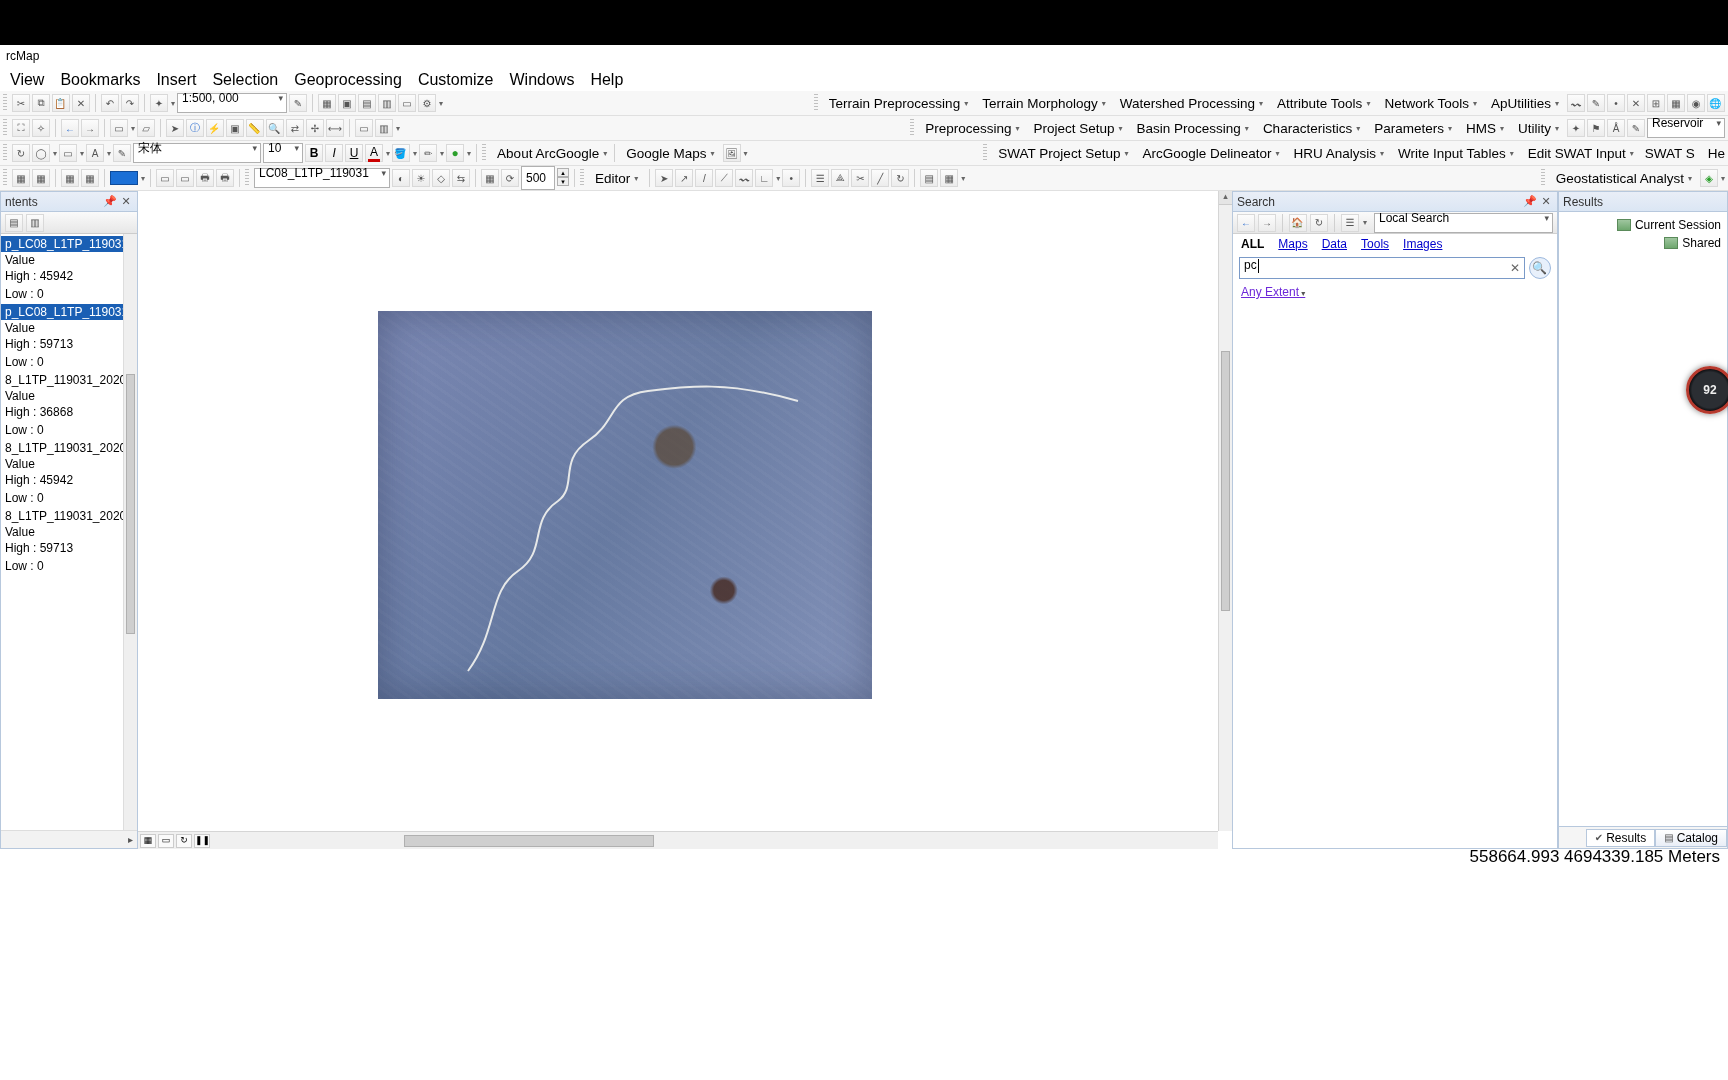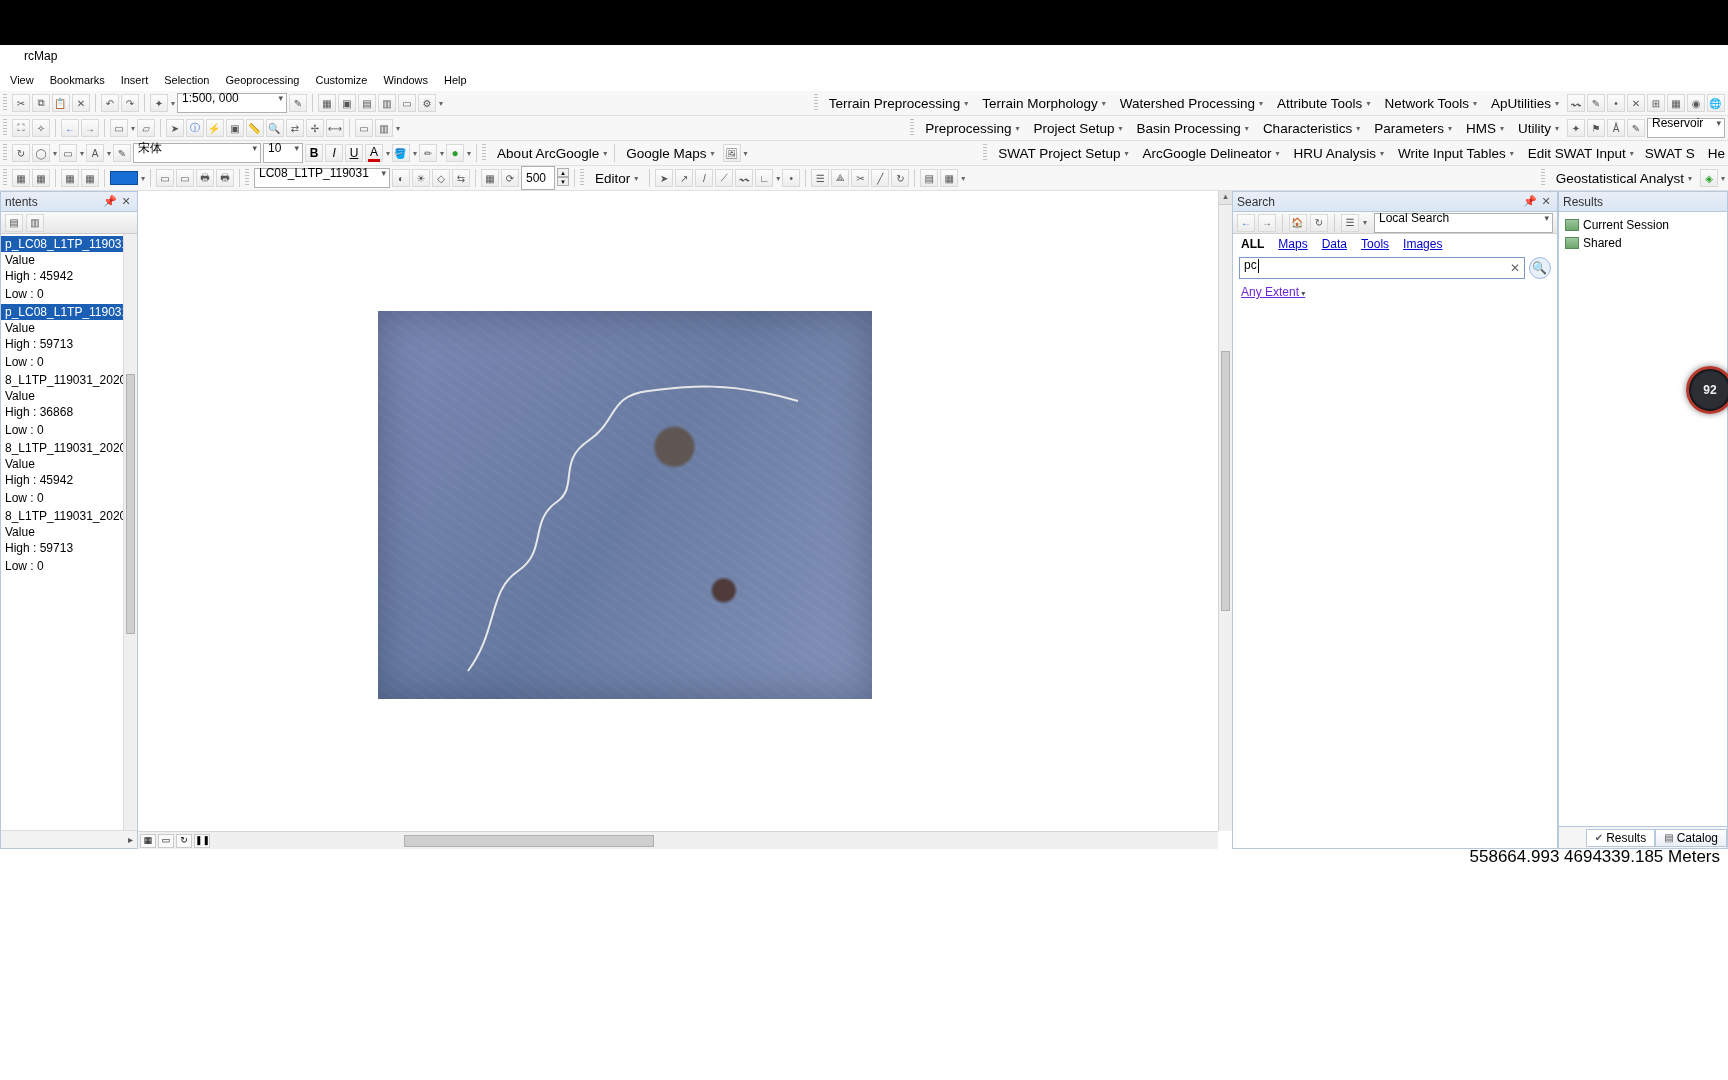--- a/index.html
+++ b/index.html
@@ -1,22 +1,22 @@
 <!DOCTYPE html>
 <html><head>
 <meta charset="utf-8">
 <style>
 * { margin: 0; padding: 0; box-sizing: border-box; font-family: "Segoe UI", Tahoma, Arial, sans-serif; font-size: 12px; }
 body { width: 1728px; height: 1080px; background: #fff; overflow: hidden; }
 
 .blackbar { background: #000; height: 45px; width: 100%; }
-.titlebar { background: #fff; height: 24px; padding: 3px 24px; font-size: 13px; color: #000; }
+.titlebar { background: #fff; height: 24px; padding: 3px 6px; font-size: 13px; color: #000; }
 
 .menubar { background: #fff; height: 22px; display: flex; align-items: center; padding: 0 2px; gap: 0; }
-.menubar .mitem { padding: 2px 8px; font-size: 11px; cursor: default; }
+.menubar .mitem { padding: 2px 8px; font-size: 16px; cursor: default; }
 
 .toolstrip { background: #f7f7f7; height: 25px; display: flex; align-items: center; padding: 0 3px; gap: 2px; border-bottom: 1px solid #e0e0e0; position: relative; }
 .toolstrip .grip { width: 4px; height: 18px; background: repeating-linear-gradient(#c0c0c0 0 1px, transparent 1px 3px); margin-right: 3px; }
 .btn { width: 18px; height: 18px; border: 1px solid transparent; display: inline-flex; align-items: center; justify-content: center; background: linear-gradient(#fcfcfc,#ececec); border-color: #d9d9d9; }
 .sep { width: 1px; height: 18px; background: #d0d0d0; margin: 0 3px; }
 .combo { height: 20px; border: 1px solid #b0b0b0; background: #fff; display: inline-flex; align-items: center; padding: 0 14px 10px 4px; position: relative; font-size: 12px; }
 .combo::after { content: "▾"; position: absolute; right: 3px; font-size: 9px; color: #555; }
 .texttool { height: 24px; border: 1px solid #b0b0b0; background: #fff; display: inline-flex; align-items: center; padding: 0 4px; }
 .menuBtn { height: 20px; padding: 0 6px; display: inline-flex; align-items: center; font-size: 13.5px; position: relative; }
 .menuBtn::after { content: "▾"; font-size: 8px; margin-left: 4px; color: #666; }
@@ -76,21 +76,21 @@
 .s-searchrow { display: flex; padding: 2px 6px; gap: 4px; align-items: center;}
 .s-input { flex: 1; height: 22px; border: 1px solid #7a9ac8; padding: 0 20px 0 4px; position: relative; }
 .s-input .clear { position: absolute; right: 4px; top: 3px; font-size: 12px; color: #666; cursor: pointer;}
 .s-go { width: 22px; height: 22px; border: 1px solid #9cb8dd; background: #e8f0fb; border-radius: 50%; font-size: 12px; color: #1360c4; text-align: center; line-height: 20px;}
 .s-extent { padding: 4px 8px; color: #0000cc; text-decoration: underline; font-size: 12px;}
 .s-extent::after{content:" ▾"; font-size:8px; color: #555;}
 
 
 .results { width: 170px; height: 100%; }
 .results-body { background: #fff; flex: 1; padding: 4px;}
-.res-item { display: flex; align-items: center; gap: 4px; padding: 2px 2px; font-size: 12px;}
+.res-item { display: flex; align-items: center; gap: 4px; padding: 2px 2px; font-size: 12px; justify-content: flex-end;}
 .res-item .ico { width: 14px; height: 12px; background: linear-gradient(#9fc69f,#6ea76e); border: 1px solid #5a8a5a; }
 
 
 .statusrow { height: 22px; background: #f5f5f5; display: flex; align-items: center; padding: 0 6px; border-top: 1px solid #ddd;}
 .statusrow .tabs { display: flex; gap: 0; margin-left: auto;}
 .stab { border: 1px solid #b7c8dd; padding: 1px 8px; background: linear-gradient(#fff,#e9eef7); font-size: 12px; display:flex; align-items:center; gap:3px;}
 .stab.active{background:#fff;}
 .coords { position: absolute; right: 8px; bottom: 2px; font-size: 17px; }
 
 .badge-92 {

